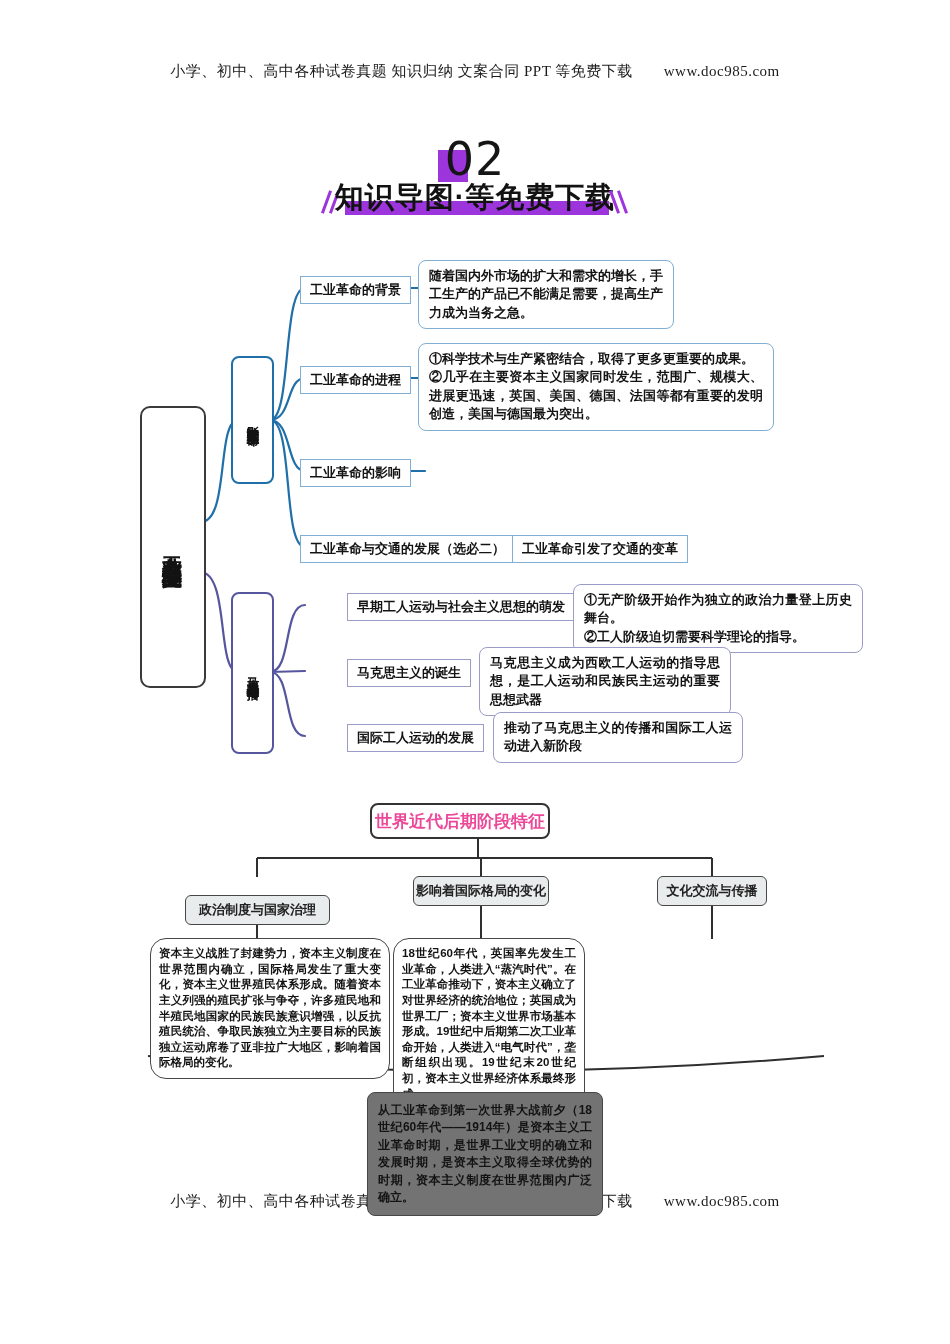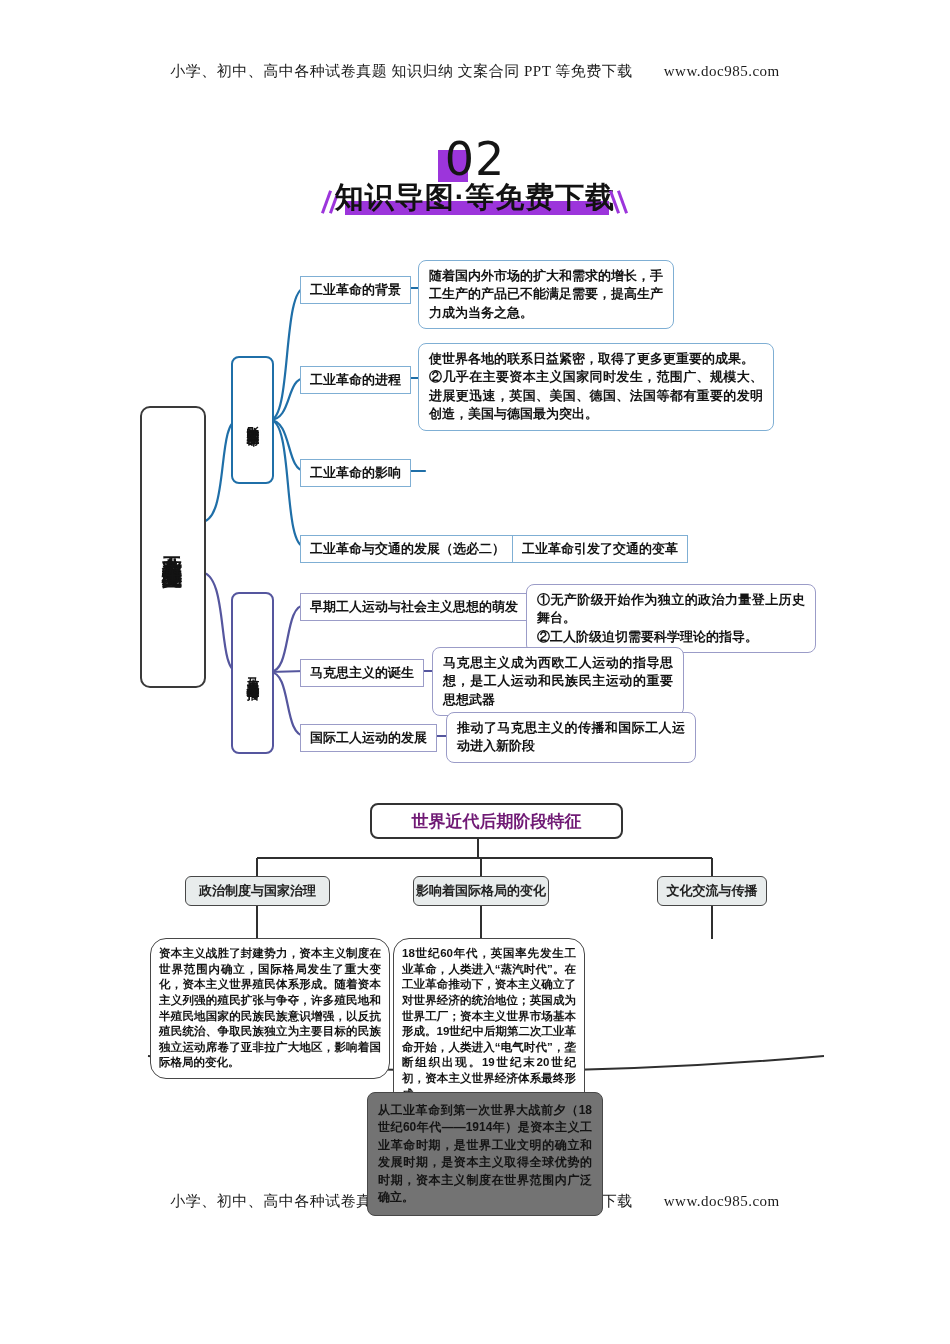--- a/index.html
+++ b/index.html
@@ -93,38 +93,38 @@
     position: absolute; z-index: 2;
     background: #fff;
     border-radius: 8px;
     padding: 6px 10px;
     font-size: 13px; font-weight: 700; color: #131313;
     line-height: 1.42;
     white-space: pre-line;
     text-align: justify;
   }
   .b-blue   { border: 1.5px solid #7fafd4; }
-  .b-purple { border: 1.5px solid #9b9cc8; }
+  .b-purple { border: 1.5px solid #9b9cc8; margin-left: 47px; }
 
   
   .stage-title {
     position: absolute; z-index: 2;
-    left: 370px; top: 803px; width: 253px; height: 36px;
+    left: 370px; top: 803px; width: 180px; height: 36px;
     background: #fff; border: 2px solid #333; border-radius: 8px;
     display: flex; align-items: center; justify-content: center;
-    font-size: 17px; font-weight: 700; color: #701a75;
+    font-size: 17px; font-weight: 700; color: #ec4899;
   }
   .stage-cat {
     position: absolute; z-index: 2; top: 876px; height: 30px;
     background: #e8ecec; border: 1.5px solid #474747; border-radius: 6px;
     display: flex; align-items: center; justify-content: center;
     font-size: 13px; font-weight: 700; color: #222;
     white-space: nowrap;
   }
-  .stage-cat.c1 { left: 185px; width: 145px; }
+  .stage-cat.c1 { left: 185px; width: 145px; margin-top: 19px; }
   .stage-cat.c2 { left: 413px; width: 136px; }
   .stage-cat.c3 { left: 657px; width: 110px; }
   .stage-detail {
     position: absolute; z-index: 2; top: 938px;
     background: #fff; border: 1.5px solid #474747; border-radius: 16px;
     padding: 7px 8px;
     font-size: 11.5px; font-weight: 700; color: #131313;
     line-height: 1.36; text-align: justify;
   }
   .stage-detail.d1 { left: 150px; width: 240px; min-height: 104px; }
@@ -204,21 +204,21 @@
     <span>影响世界的工业革命</span>
   </div>
   <div class="v-node group-node group-purple">
     <span>马克思主义的诞生与传播</span>
   </div>
 
   <div class="label-box b-blue" style="left:300px; top:276px">工业革命的背景</div>
   <div class="detail-box b-blue" style="left:418px; top:260px; width:256px">随着国内外市场的扩大和需求的增长，手工生产的产品已不能满足需要，提高生产力成为当务之急。</div>
 
   <div class="label-box b-blue" style="left:300px; top:366px">工业革命的进程</div>
-  <div class="detail-box b-blue" style="left:418px; top:343px; width:356px">使世界各地的联系日益紧密，取得了更多更重要的成果。
+  <div class="detail-box b-blue" style="left:418px; top:343px; width:356px">①科学技术与生产紧密结合，取得了更多更重要的成果。
 ②几乎在主要资本主义国家同时发生，范围广、规模大、进展更迅速，英国、美国、德国、法国等都有重要的发明创造，美国与德国最为突出。</div>
 
   <div class="label-box b-blue" style="left:300px; top:459px">工业革命的影响</div>
 
   <div class="label-box b-blue" style="left:300px; top:535px">工业革命与交通的发展（选必二）</div>
   <div class="label-box b-blue" style="left:512px; top:535px">工业革命引发了交通的变革</div>
 
   <div class="label-box b-purple" style="left:300px; top:593px">早期工人运动与社会主义思想的萌发</div>
   <div class="detail-box b-purple" style="left:526px; top:584px; width:290px">①无产阶级开始作为独立的政治力量登上历史舞台。
 ②工人阶级迫切需要科学理论的指导。</div>

